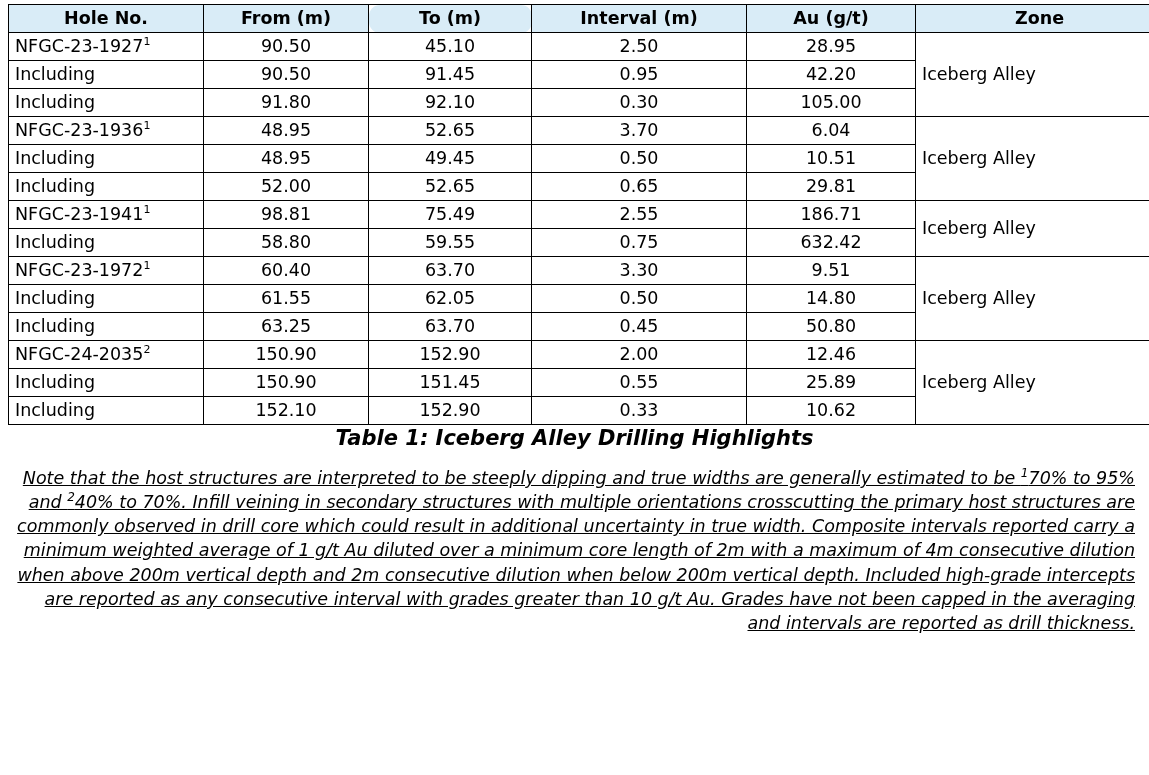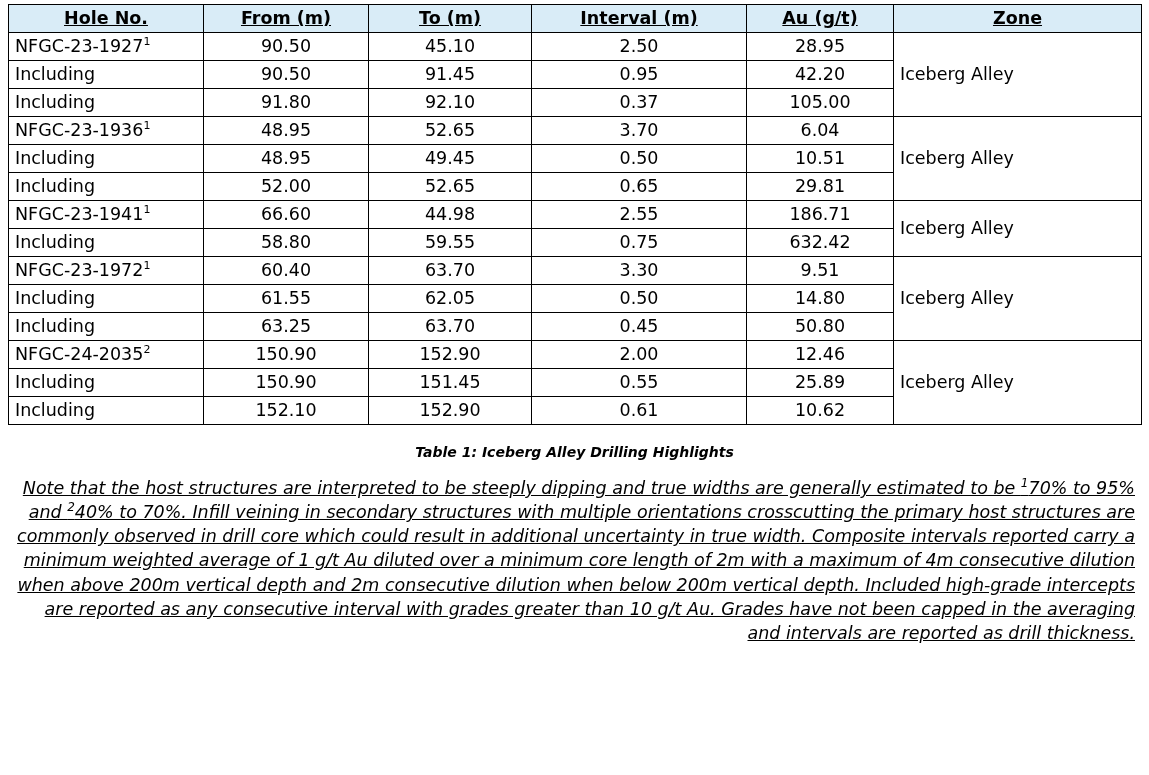--- a/index.html
+++ b/index.html
@@ -31,27 +31,26 @@
     line-height: 1.15;
     padding: 3px 6px;
     height: 28px;
     vertical-align: middle;
     box-sizing: border-box;
   }
   table.drill thead th {
     background: #d9ecf7;
     font-weight: bold;
     text-align: center;
-    text-decoration: underline;
   }
   th.c-hole { width: 195px; text-align: left; padding-left: 8px; }
   th.c-from { width: 165px; }
-  th.c-to   { width: 163px; }
+  th.c-to   { width: 163px; border-radius: 11px; }
   th.c-int  { width: 215px; }
-  th.c-au   { width: 147px; }
+  th.c-au   { width: 169px; }
   th.c-zone { width: 248px; }
 
   td.hole {
     font-weight: normal;
     text-align: left;
     padding-left: 8px;
   }
   td.num {
     text-align: center;
     padding-right: 7px;
@@ -63,22 +62,22 @@
   }
   sup {
     font-size: 11px;
     vertical-align: super;
     line-height: 0;
   }
   .caption {
     text-align: center;
     font-weight: bold;
     font-style: italic;
-    font-size: 14px;
-    margin-top: 19px;
+    font-size: 21px;
+    margin-top: 1px;
     margin-bottom: 16px;
   }
   .note {
     font-style: italic;
     font-size: 17.5px;
     line-height: 1.38;
     text-align: right;
     padding: 0 6px 0 6px;
     text-decoration: underline;
   }
@@ -115,21 +114,21 @@
           <td class="hole"><span>Including</span></td>
           <td class="num">90.50</td>
           <td class="num">91.45</td>
           <td class="num">0.95</td>
           <td class="num">42.20</td>
         </tr>
         <tr>
           <td class="hole"><span>Including</span></td>
           <td class="num">91.80</td>
           <td class="num">92.10</td>
-          <td class="num">0.37</td>
+          <td class="num">0.30</td>
           <td class="num">105.00</td>
         </tr>
         <tr>
           <td class="hole"><span>NFGC-23-1936</span><sup>1</sup></td>
           <td class="num">48.95</td>
           <td class="num">52.65</td>
           <td class="num">3.70</td>
           <td class="num">6.04</td>
           <td class="zone" rowspan="3">Iceberg Alley</td>
         </tr>
@@ -142,22 +141,22 @@
         </tr>
         <tr>
           <td class="hole"><span>Including</span></td>
           <td class="num">52.00</td>
           <td class="num">52.65</td>
           <td class="num">0.65</td>
           <td class="num">29.81</td>
         </tr>
         <tr>
           <td class="hole"><span>NFGC-23-1941</span><sup>1</sup></td>
-          <td class="num">66.60</td>
-          <td class="num">44.98</td>
+          <td class="num">98.81</td>
+          <td class="num">75.49</td>
           <td class="num">2.55</td>
           <td class="num">186.71</td>
           <td class="zone" rowspan="2">Iceberg Alley</td>
         </tr>
         <tr>
           <td class="hole"><span>Including</span></td>
           <td class="num">58.80</td>
           <td class="num">59.55</td>
           <td class="num">0.75</td>
           <td class="num">632.42</td>
@@ -196,21 +195,21 @@
           <td class="hole"><span>Including</span></td>
           <td class="num">150.90</td>
           <td class="num">151.45</td>
           <td class="num">0.55</td>
           <td class="num">25.89</td>
         </tr>
         <tr>
           <td class="hole"><span>Including</span></td>
           <td class="num">152.10</td>
           <td class="num">152.90</td>
-          <td class="num">0.61</td>
+          <td class="num">0.33</td>
           <td class="num">10.62</td>
         </tr>
       </tbody>
   </table>
 
   <div class="caption">Table 1: Iceberg Alley Drilling Highlights</div>
 
   <div class="note">
     <span>Note that the host structures are interpreted to be steeply dipping and true widths are generally estimated to be </span><sup>1</sup><span>70% to 95% and </span><sup>2</sup><span>40% to 70%. Infill veining in secondary structures with multiple orientations crosscutting the primary host structures are commonly observed in drill core which could result in additional uncertainty in true width. Composite intervals reported carry a minimum weighted average of 1 g/t Au diluted over a minimum core length of 2m with a maximum of 4m consecutive dilution when above 200m vertical depth and 2m consecutive dilution when below 200m vertical depth. Included high-grade intercepts are reported as any consecutive interval with grades greater than 10 g/t Au. Grades have not been capped in the averaging and intervals are reported as drill thickness.</span>
   </div>

